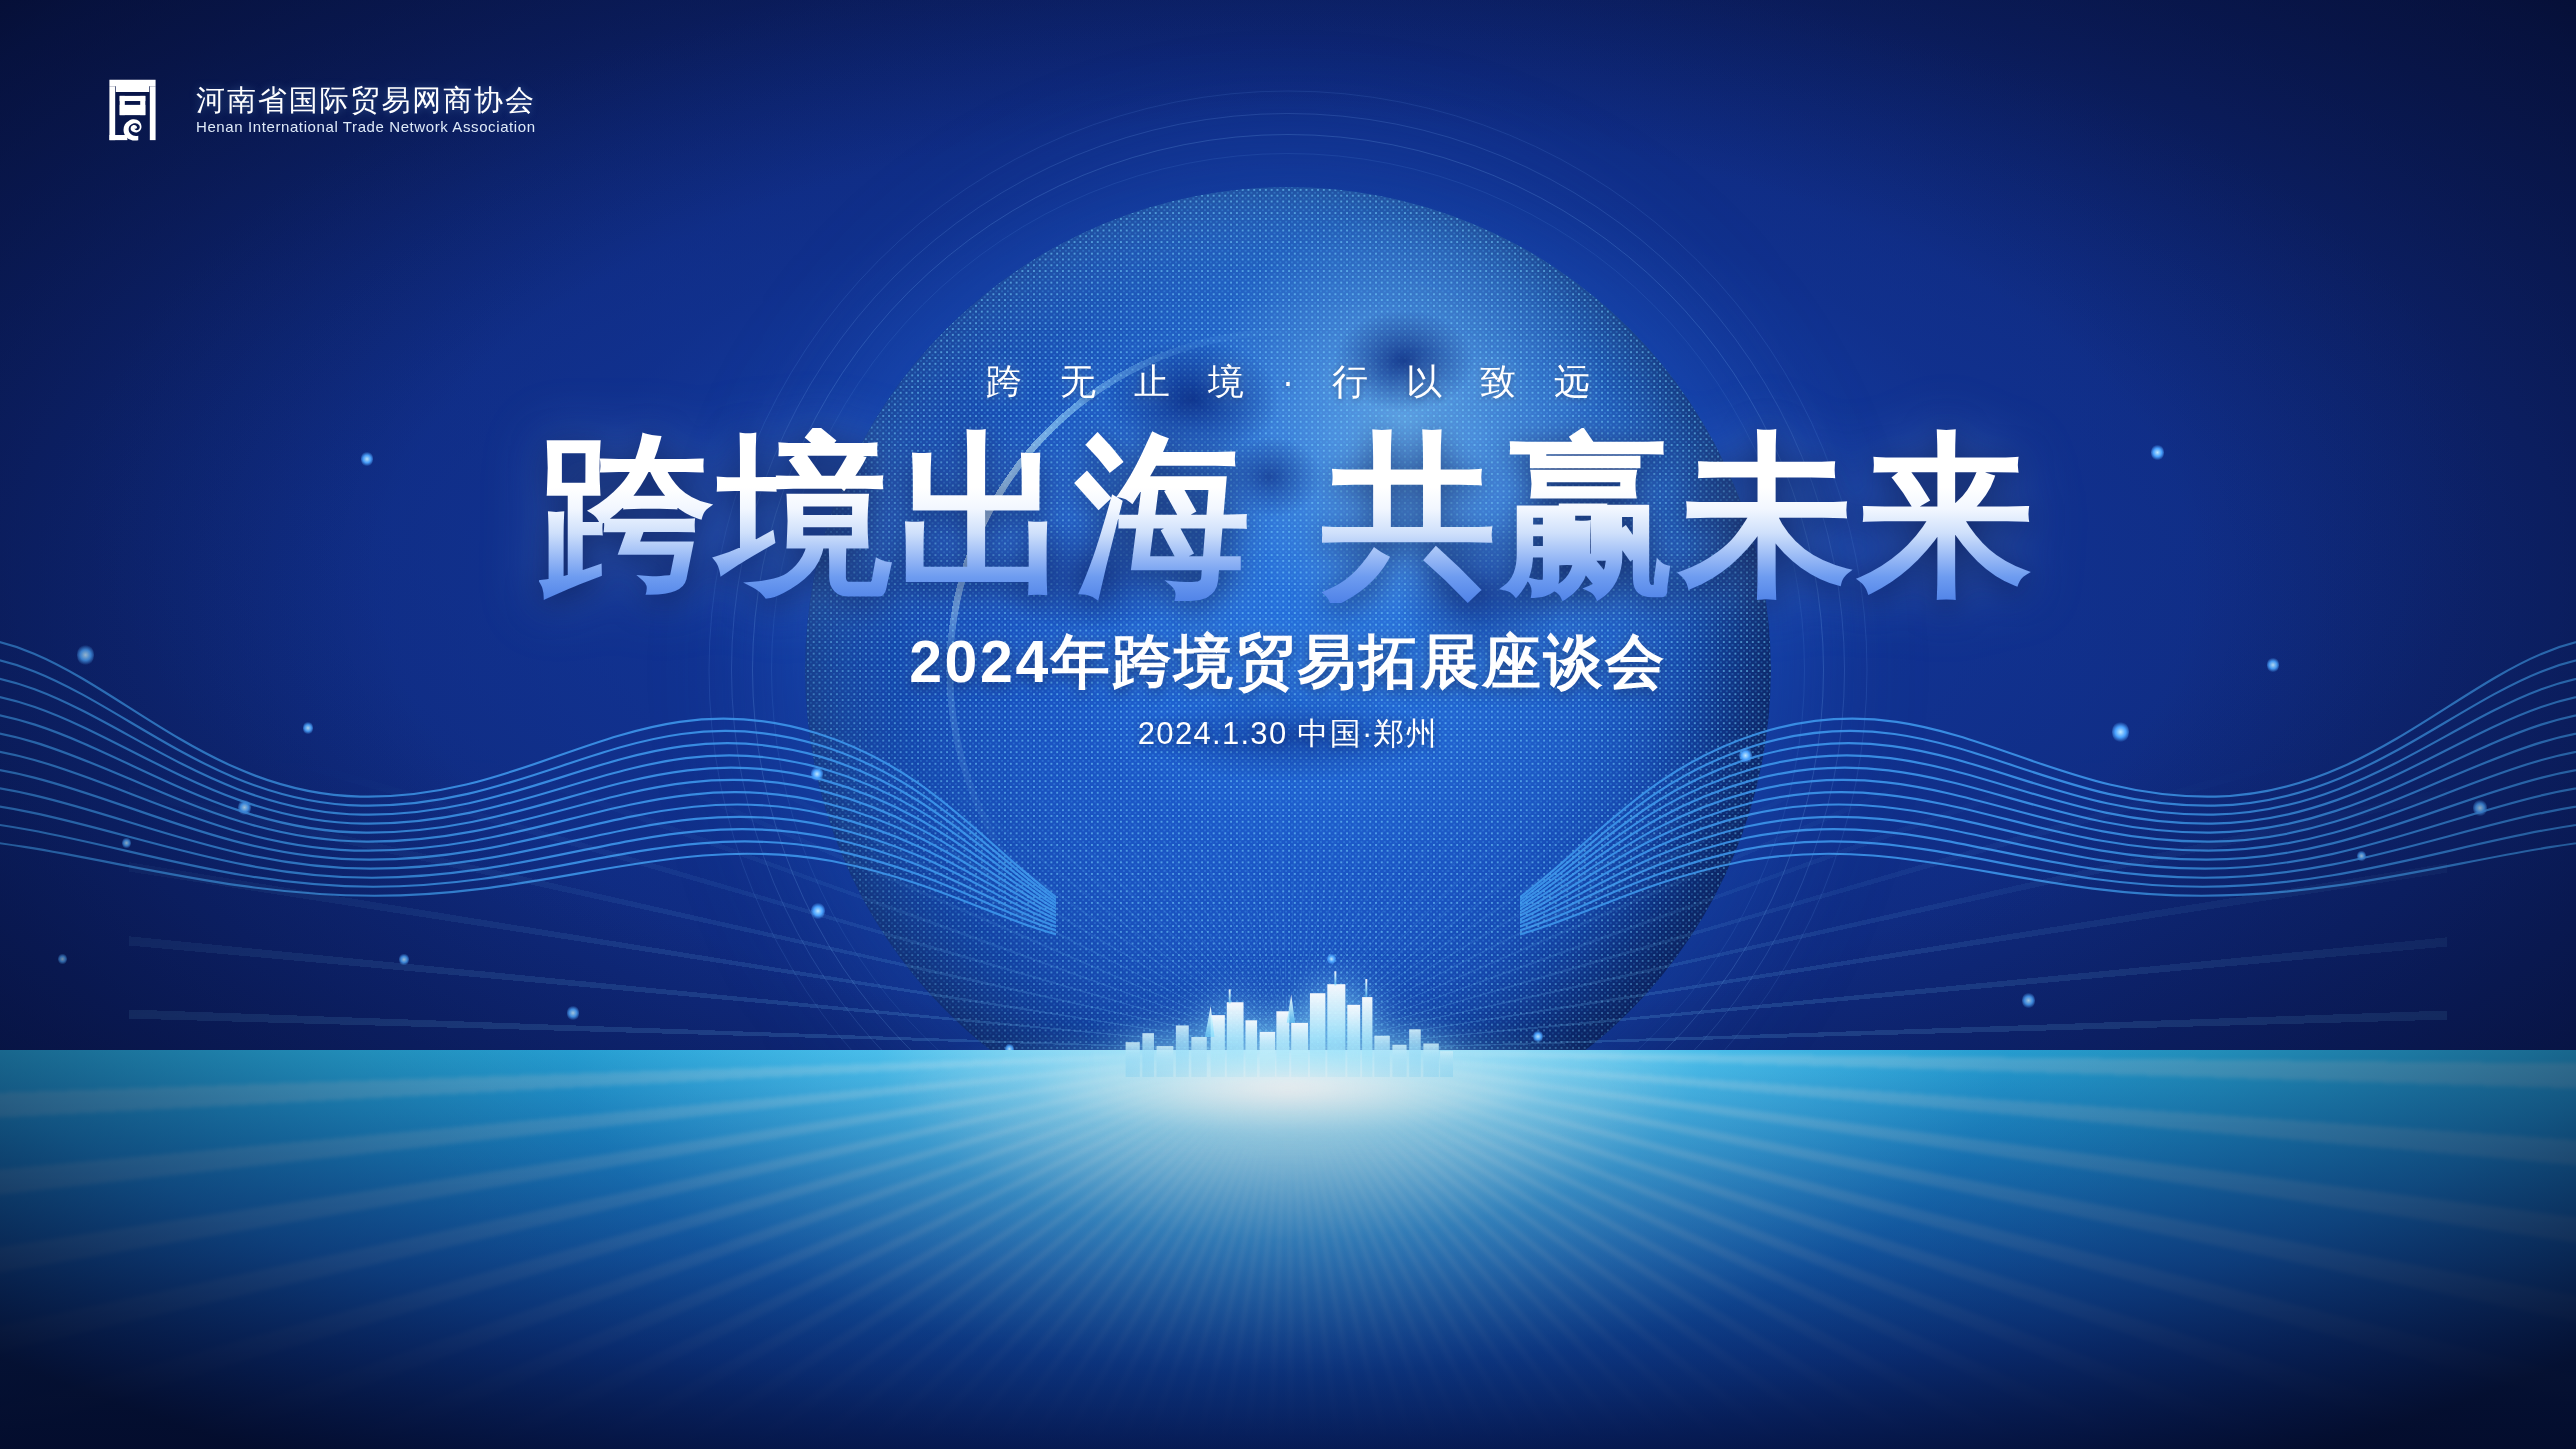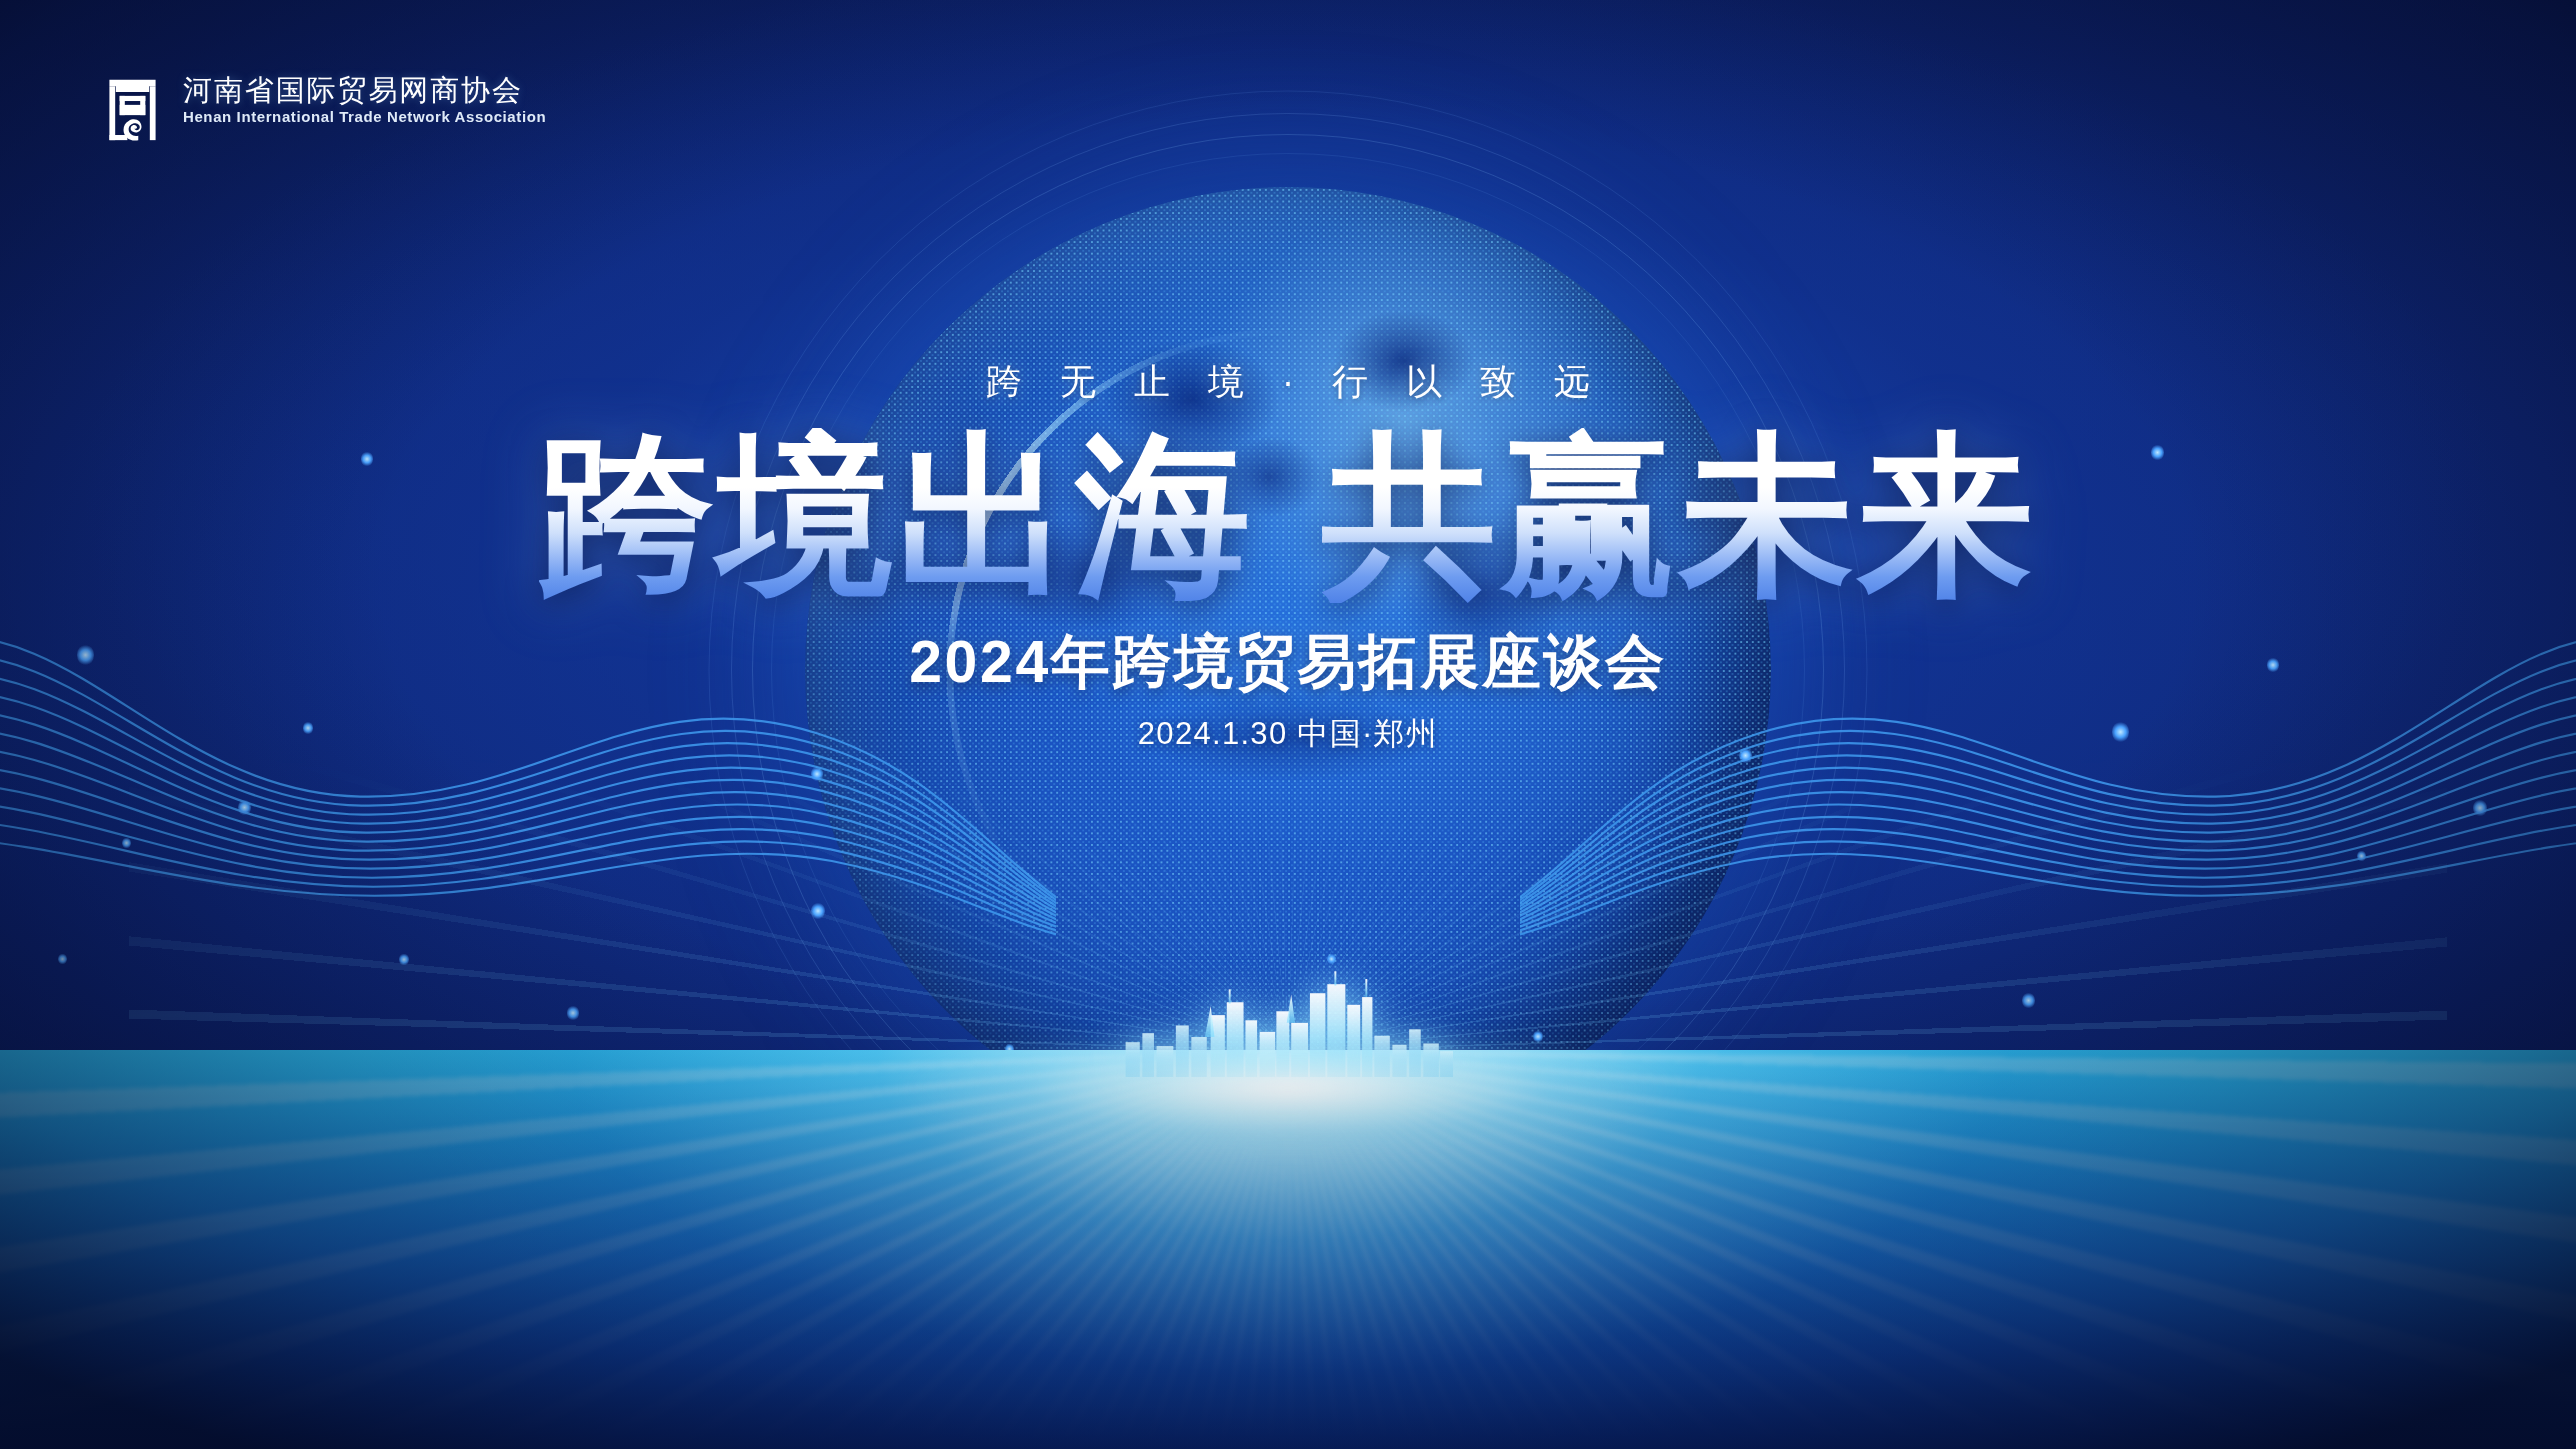--- a/index.html
+++ b/index.html
@@ -142,31 +142,31 @@
   
   .city{
     position:absolute; left:50%; bottom:372px; transform:translateX(-50%);
     width:348px; height:116px; z-index:12;
     filter:drop-shadow(0 0 18px rgba(140,225,255,0.85));
   }
 
   
   .logo{
     position:absolute; left:103px; top:76px; z-index:30;
-    display:flex; gap:21px;
+    display:flex; align-items:center; gap:34px;
   }
   .logo-mark{ width:59px; height:68px; flex:0 0 auto; }
   .logo-txt{ display:flex; flex-direction:column; gap:3.9px; }
   .logo-cn{
     font-size:29px; color:#ffffff; letter-spacing:1.9px; font-weight:400;
     line-height:1; white-space:nowrap;
     text-shadow:0 0 9px rgba(130,195,255,0.35);
   }
   .logo-en{
-    font-size:15px; color:#e8f3ff; letter-spacing:0.6px; font-weight:700;
+    font-size:15px; color:#e8f3ff; letter-spacing:0.6px; font-weight:400;
     line-height:1; white-space:nowrap; opacity:0.96;
   }
 
   
   .content{
     position:absolute; left:0; right:0; top:0; z-index:24;
     display:flex; flex-direction:column; align-items:center;
   }
   .tagline{
     margin-top:364px;

